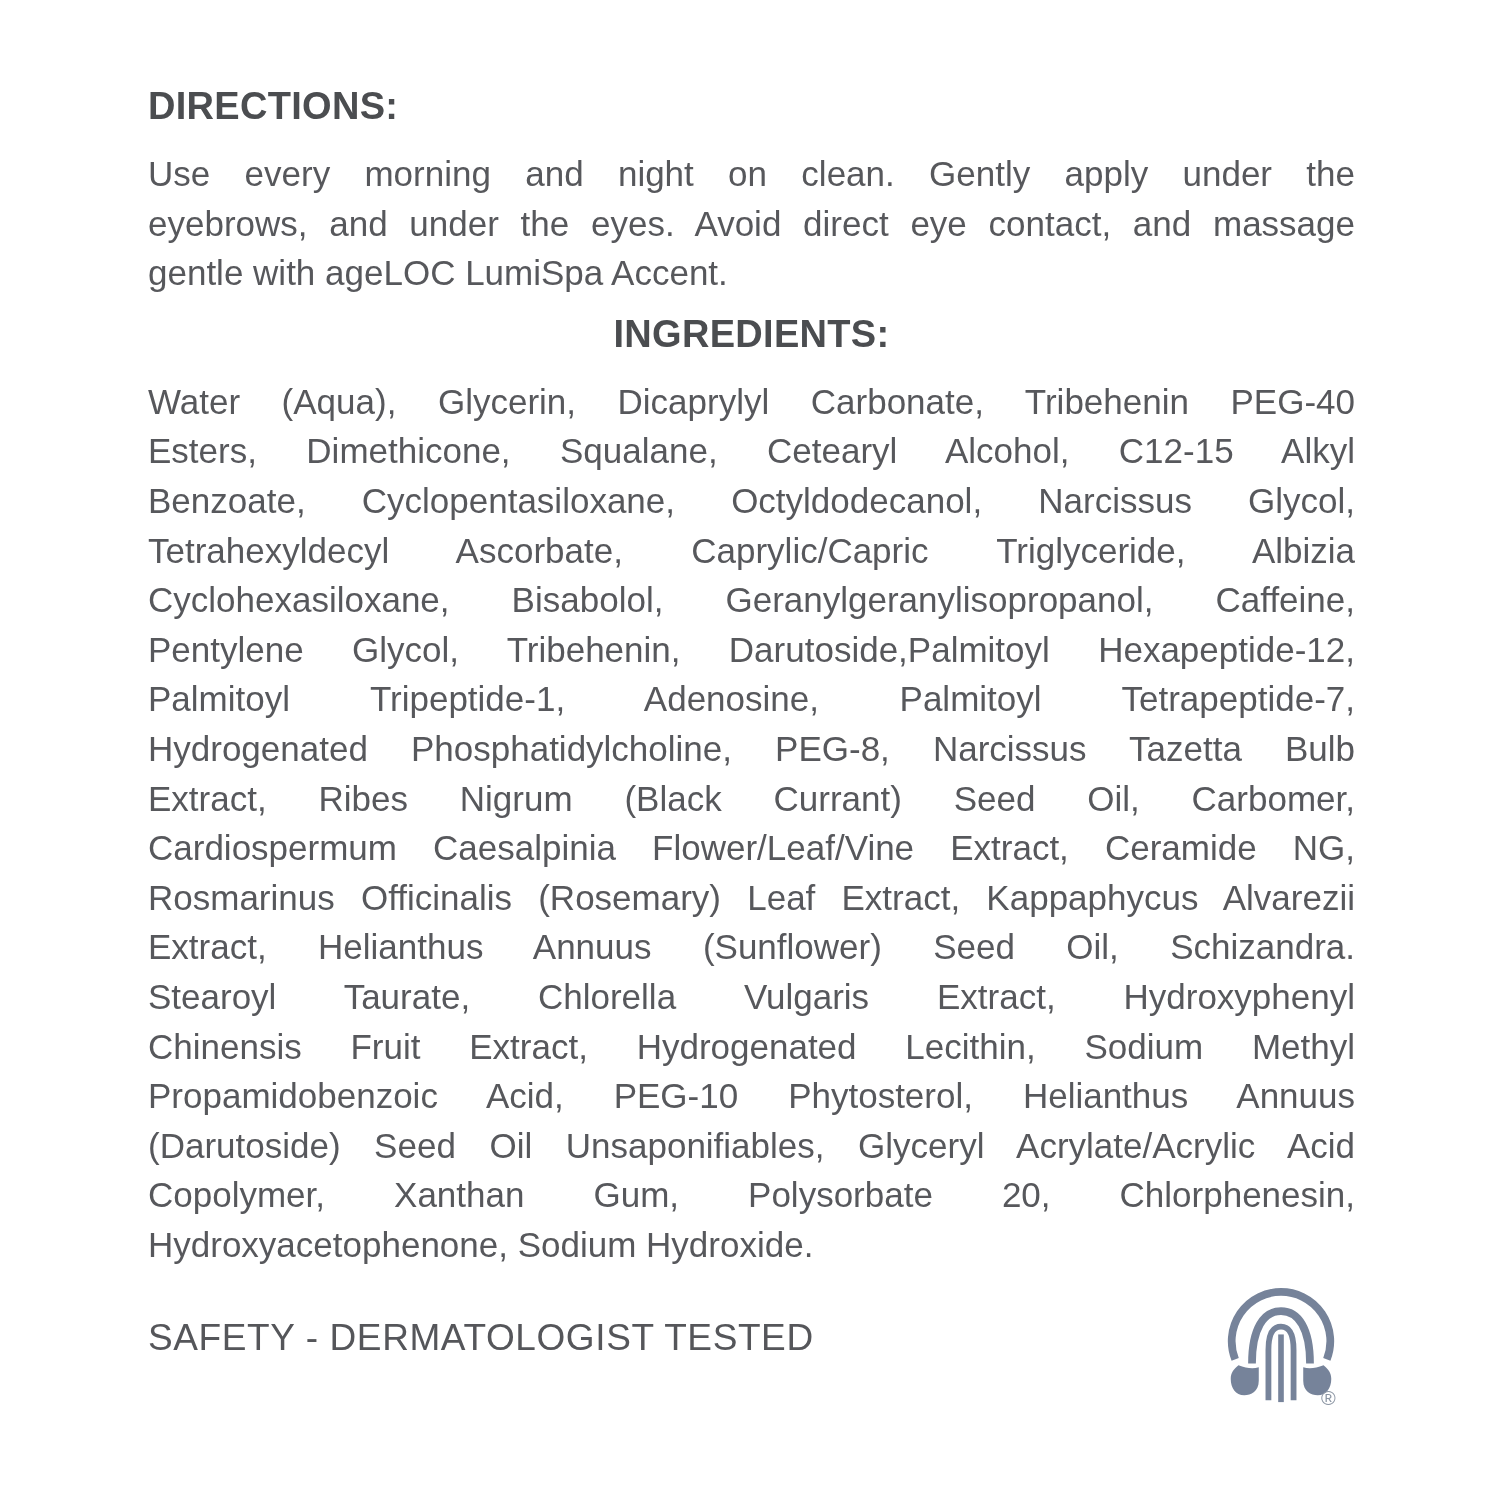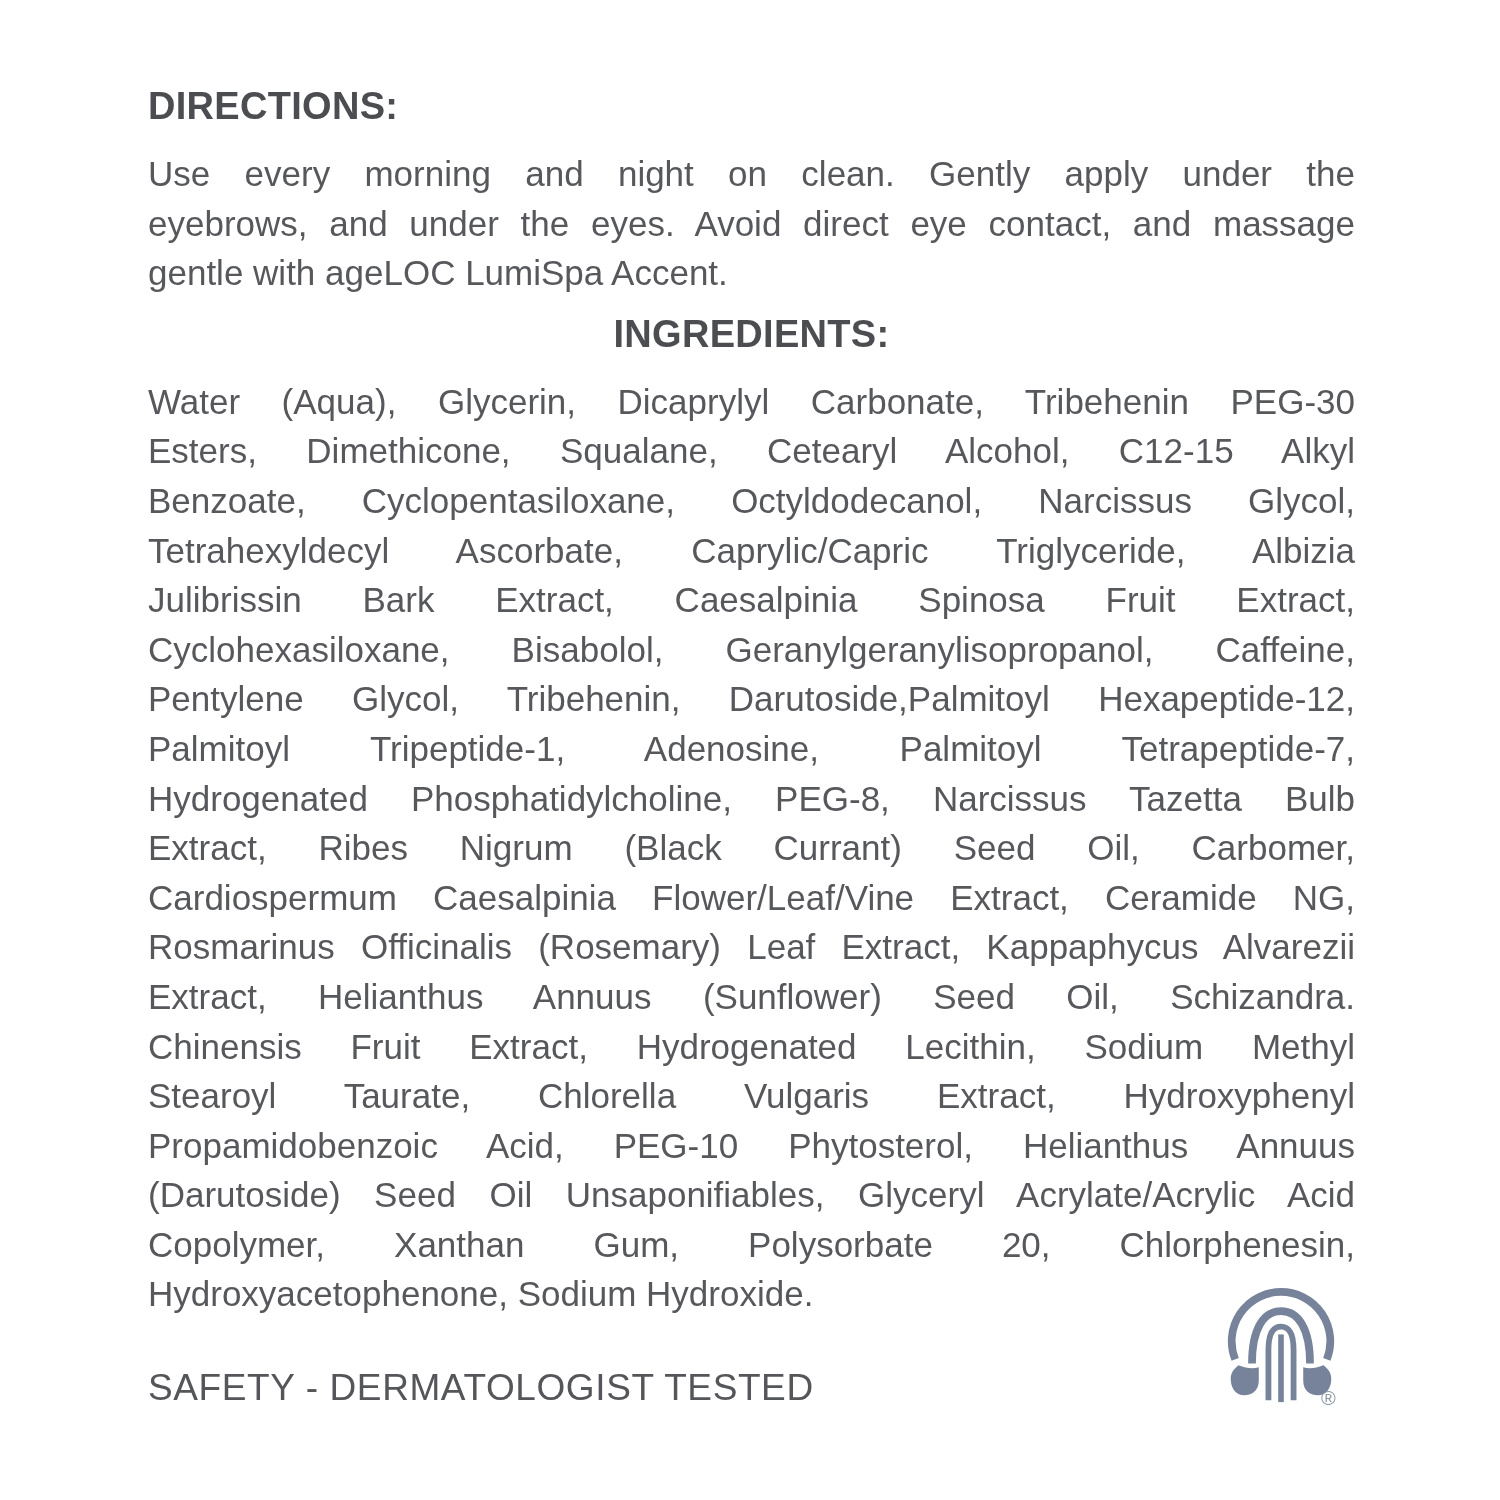--- a/index.html
+++ b/index.html
@@ -81,35 +81,34 @@
 
     <div class="para">
         <div class="jline">Use every morning and night on clean. Gently apply under the</div>
         <div class="jline">eyebrows, and under the eyes. Avoid direct eye contact, and massage</div>
         <div class="jline jlast">gentle with ageLOC LumiSpa Accent.</div>
       </div>
 
     <h2 class="section-heading h-ingredients">INGREDIENTS:</h2>
 
     <div class="para">
-        <div class="jline">Water (Aqua), Glycerin, Dicaprylyl Carbonate, Tribehenin PEG-30</div>
+        <div class="jline">Water (Aqua), Glycerin, Dicaprylyl Carbonate, Tribehenin PEG-40</div>
         <div class="jline">Esters, Dimethicone, Squalane, Cetearyl Alcohol, C12-15 Alkyl</div>
         <div class="jline">Benzoate, Cyclopentasiloxane, Octyldodecanol, Narcissus Glycol,</div>
         <div class="jline">Tetrahexyldecyl Ascorbate, Caprylic/Capric Triglyceride, Albizia</div>
-        <div class="jline">Julibrissin Bark Extract, Caesalpinia Spinosa Fruit Extract,</div>
         <div class="jline">Cyclohexasiloxane, Bisabolol, Geranylgeranylisopropanol, Caffeine,</div>
         <div class="jline">Pentylene Glycol, Tribehenin, Darutoside,Palmitoyl Hexapeptide-12,</div>
         <div class="jline">Palmitoyl Tripeptide-1, Adenosine, Palmitoyl Tetrapeptide-7,</div>
         <div class="jline">Hydrogenated Phosphatidylcholine, PEG-8, Narcissus Tazetta Bulb</div>
         <div class="jline">Extract, Ribes Nigrum (Black Currant) Seed Oil, Carbomer,</div>
         <div class="jline">Cardiospermum Caesalpinia Flower/Leaf/Vine Extract, Ceramide NG,</div>
         <div class="jline">Rosmarinus Officinalis (Rosemary) Leaf Extract, Kappaphycus Alvarezii</div>
         <div class="jline">Extract, Helianthus Annuus (Sunflower) Seed Oil, Schizandra.</div>
+        <div class="jline">Stearoyl Taurate, Chlorella Vulgaris Extract, Hydroxyphenyl</div>
         <div class="jline">Chinensis Fruit Extract, Hydrogenated Lecithin, Sodium Methyl</div>
-        <div class="jline">Stearoyl Taurate, Chlorella Vulgaris Extract, Hydroxyphenyl</div>
         <div class="jline">Propamidobenzoic Acid, PEG-10 Phytosterol, Helianthus Annuus</div>
         <div class="jline">(Darutoside) Seed Oil Unsaponifiables, Glyceryl Acrylate/Acrylic Acid</div>
         <div class="jline">Copolymer, Xanthan Gum, Polysorbate 20, Chlorphenesin,</div>
         <div class="jline jlast">Hydroxyacetophenone, Sodium Hydroxide.</div>
       </div>
 
     <div class="safety">SAFETY - DERMATOLOGIST TESTED</div>
 
   </div>
 

